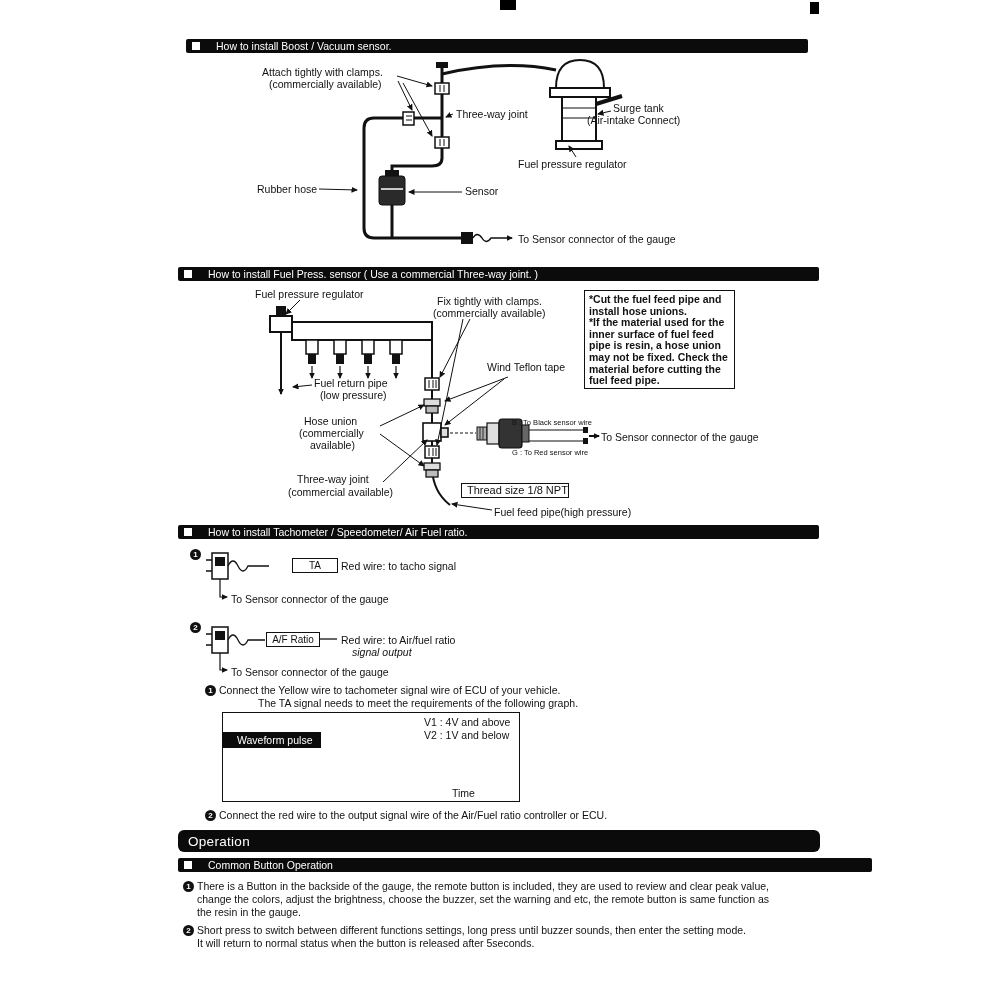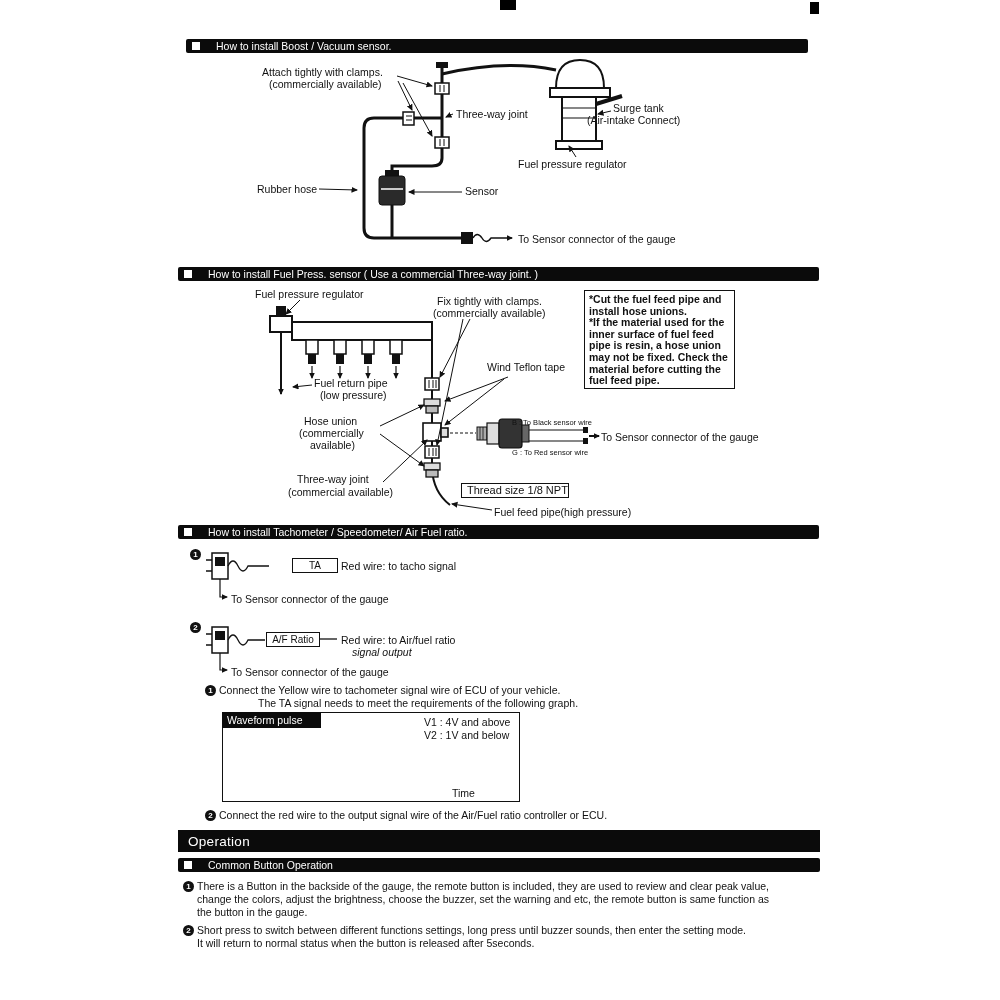--- a/index.html
+++ b/index.html
@@ -5,32 +5,32 @@
   * { margin:0; padding:0; box-sizing:border-box; }
   html,body { width:1000px; height:1000px; }
   body { background:#ffffff; font-family:"Liberation Sans", sans-serif; color:#111; }
   .page { position:relative; width:1000px; height:1000px; background:#fff; overflow:hidden; }
   .svg-layer { position:absolute; left:0; top:0; }
   .lbl { position:absolute; font-size:10.5px; line-height:12px; white-space:nowrap; color:#111; }
   .bar { position:absolute; background:#0b0b0b; color:#fff; display:flex; align-items:center; gap:16px;
          padding-left:6px; font-size:10.5px; height:14px; border-radius:2px; }
   .bar .sq { width:8px; height:8px; background:#fff; flex:0 0 auto; }
   .bar-big { position:absolute; background:#0b0b0b; color:#fff; display:flex; align-items:center;
-             padding-left:10px; font-size:13.5px; height:22px; border-radius:0; letter-spacing:.3px; }
+             padding-left:10px; font-size:13.5px; height:22px; border-radius:6px; letter-spacing:.3px; }
   .badge { position:absolute; width:11px; height:11px; border-radius:50%; background:#111; color:#fff;
            font-size:8px; font-weight:bold; display:flex; align-items:center; justify-content:center; }
   .tag { position:absolute; border:1.5px solid #111; background:#fff; font-size:10px; display:flex;
          align-items:center; justify-content:center; }
   .thinbox { position:absolute; border:1.2px solid #111; background:#fff; font-size:11px;
              display:flex; align-items:flex-start; padding-left:5px; }
   .notebox { position:absolute; border:1.5px solid #111; background:#fff; padding:3px 4px;
              font-weight:bold; font-size:10.5px; line-height:11.6px; white-space:nowrap; }
   .wavebox { position:absolute; border:1.2px solid #111; background:#fff; }
   .wavetitle { position:absolute; background:#0b0b0b; color:#fff; font-size:10.5px; display:flex;
-               align-items:center; padding-left:5px; }
+               align-items:center; padding-left:15px;margin-top:20px; }
   .para { position:absolute; font-size:10.5px; line-height:13px; white-space:nowrap; color:#111; }
   .artifact { position:absolute; background:#000; }
 </style>
 </head>
 <body>
 
 <div class="page">
 
   <div class="artifact" style="left:500px; top:0; width:16px; height:10px;"></div>
   <div class="artifact" style="left:810px; top:2px; width:9px; height:12px;"></div>
@@ -203,21 +203,21 @@
     <span class="sq"></span>
     <span>How to install Fuel Press. sensor ( Use a commercial Three-way joint. )</span>
   </div>
   <div class="bar" style="left:178px; top:525px; width:641px;">
     <span class="sq"></span>
     <span>How to install Tachometer / Speedometer/ Air Fuel ratio.</span>
   </div>
   <div class="bar-big" style="left:178px; top:830px; width:642px;">
     <span>Operation</span>
   </div>
-  <div class="bar" style="left:178px; top:858px; width:642px;">
+  <div class="bar" style="left:178px; top:858px; width:694px;">
     <span class="sq"></span>
     <span>Common Button Operation</span>
   </div>
 
   <div class="lbl" style="left:262px; top:66px;">Attach tightly with clamps.</div>
   <div class="lbl" style="left:269px; top:78px;">(commercially available)</div>
   <div class="lbl" style="left:456px; top:108px;">Three-way joint</div>
   <div class="lbl" style="left:613px; top:102px;">Surge tank</div>
   <div class="lbl" style="left:587px; top:114px;">(Air-intake Connect)</div>
   <div class="lbl" style="left:518px; top:158px;">Fuel pressure regulator</div>
@@ -280,19 +280,19 @@
   <div class="lbl" style="left:424px; top:716px;">V1 : 4V and above</div>
   <div class="lbl" style="left:424px; top:729px;">V2 : 1V and below</div>
   <div class="lbl" style="left:452px; top:787px;">Time</div>
 
   <div class="badge" style="left:205px; top:810px;">2</div>
   <div class="para" style="left:219px; top:809px;">Connect the red wire to the output signal wire of the Air/Fuel ratio controller or ECU.</div>
 
   <div class="badge" style="left:183px; top:881px;">1</div>
   <div class="para" style="left:197px; top:880px;">There is a Button in the backside of the gauge, the remote button is included, they are used to review and clear peak value,</div>
   <div class="para" style="left:197px; top:893px;">change the colors, adjust the brightness, choose the buzzer, set the warning and etc, the remote button is same function as</div>
-  <div class="para" style="left:197px; top:906px;">the button in the gauge.</div>
+  <div class="para" style="left:197px; top:906px;">the resin in the gauge.</div>
 
   <div class="badge" style="left:183px; top:925px;">2</div>
   <div class="para" style="left:197px; top:924px;">Short press to switch between different functions settings,  long press until buzzer sounds, then enter the setting mode.</div>
   <div class="para" style="left:197px; top:937px;">It will return to normal status when the button is released after 5seconds.</div>
 
 </div>
 
 </body></html>

